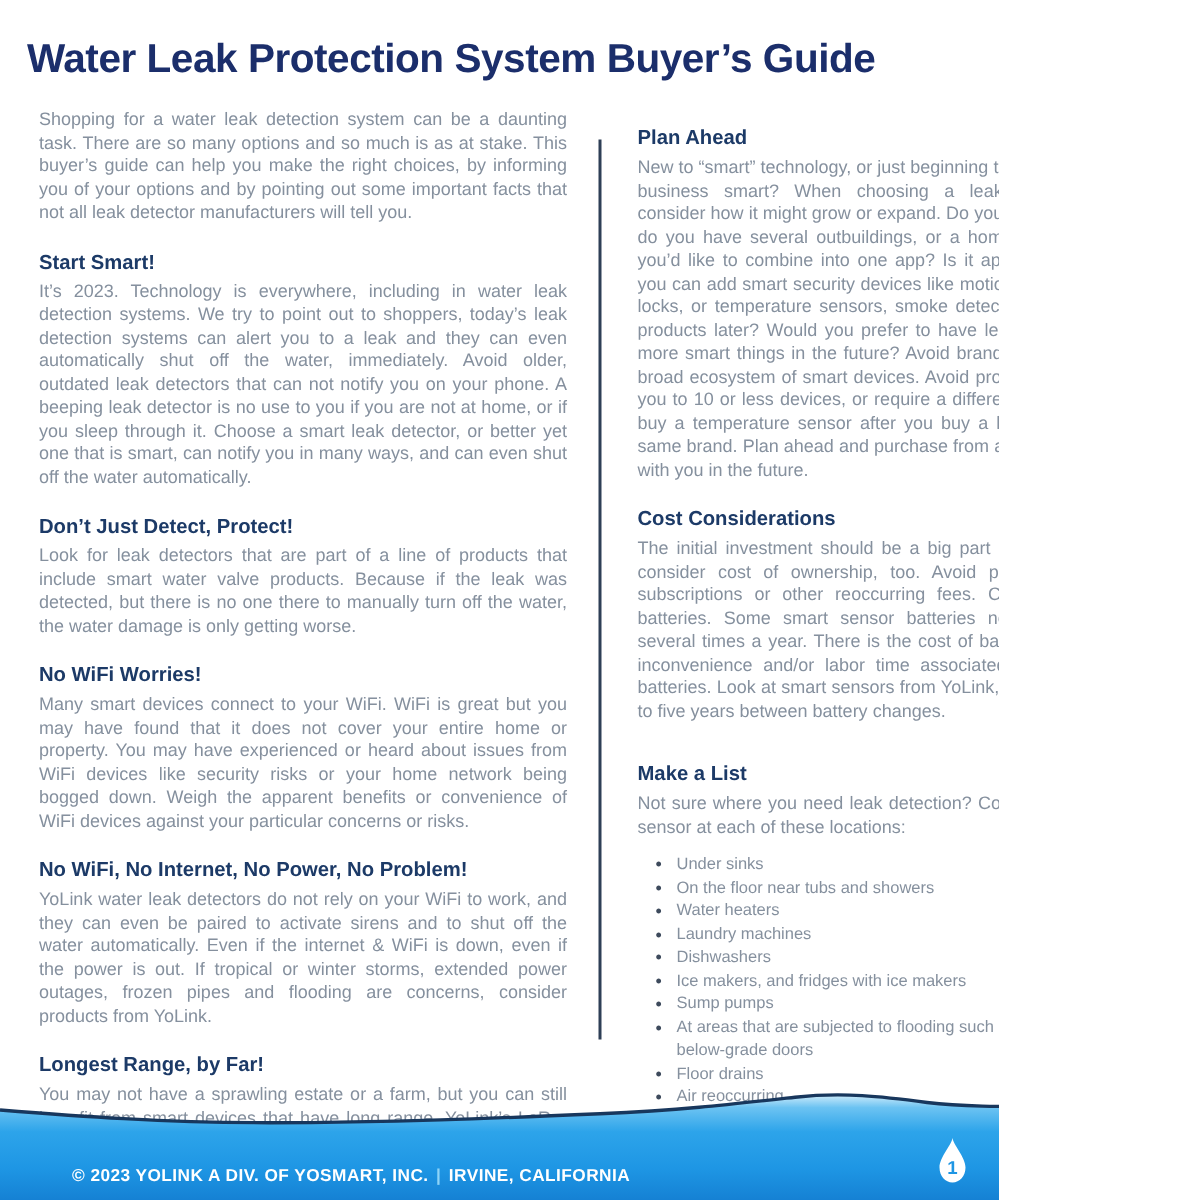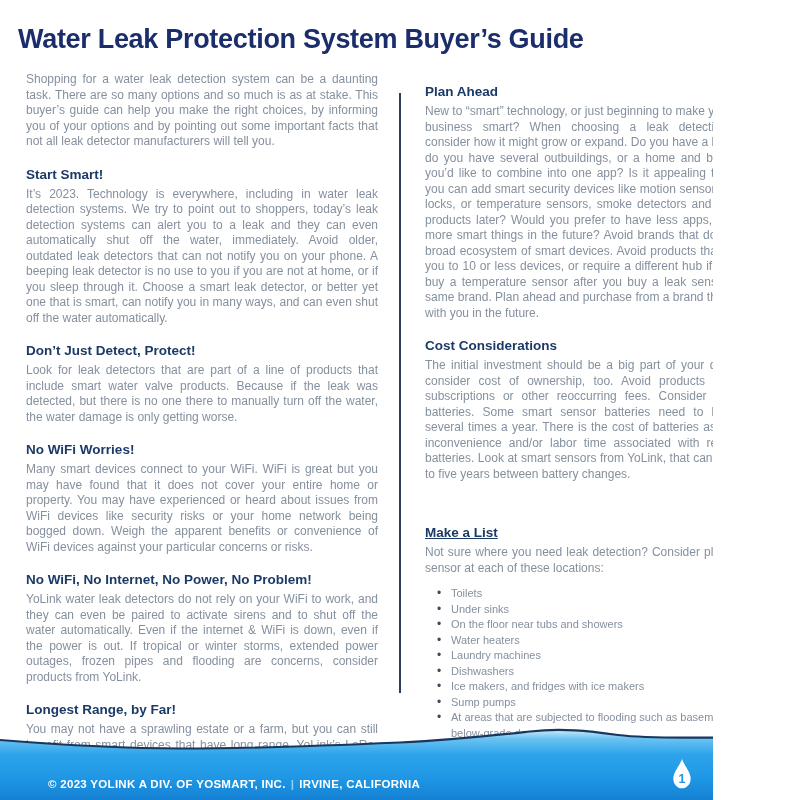--- a/index.html
+++ b/index.html
@@ -3,21 +3,20 @@
 <meta charset="utf-8">
 <style>
   html, body { margin: 0; padding: 0; background: #ffffff; }
   .page {
     position: relative;
     width: 666px;
     height: 800px;
     background: #ffffff;
     font-family: "Liberation Sans", "DejaVu Sans", sans-serif;
     overflow: hidden;
-    padding-left: 47px;
   }
 
   
   .doc-title {
     position: absolute;
     left: 18px;
     top: 24px;
     margin: 0;
     font-size: 27px;
     font-weight: bold;
@@ -64,21 +63,21 @@
     font-weight: bold;
     color: #2aa9e0;
   }
   h3.sec-heading {
     margin: 17px 0 5px 0;
     font-size: 13.5px;
     font-weight: bold;
     color: #1c3a67;
   }
   .col-right h3.sec-heading:first-child { margin-top: 0; }
-  h3.sec-heading.big-gap { margin-top: 43px; text-decoration: underline; }
+  h3.sec-heading.big-gap { margin-top: 26px; }
   p.body-text {
     margin: 0;
     font-size: 12px;
     line-height: 15.5px;
     color: #85909e;
     text-align: justify;
   }
   ul.checklist {
     margin: 10px 0 0 0;
     padding: 0 0 0 24px;
@@ -156,21 +155,20 @@
     <h3 class="sec-heading">Plan Ahead</h3>
     <p class="body-text">New to “smart” technology, or just beginning to make your home or business smart? When choosing a leak detection system, consider how it might grow or expand. Do you have a larger home, do you have several outbuildings, or a home and business that you’d like to combine into one app? Is it appealing to know that you can add smart security devices like motion sensors and smart locks, or temperature sensors, smoke detectors and other smart products later? Would you prefer to have less apps, as you add more smart things in the future? Avoid brands that do not have a broad ecosystem of smart devices. Avoid products that might limit you to 10 or less devices, or require a different hub if you want to buy a temperature sensor after you buy a leak sensor from the same brand. Plan ahead and purchase from a brand that can grow with you in the future.</p>
 
     <h3 class="sec-heading">Cost Considerations</h3>
     <p class="body-text">The initial investment should be a big part of your decision, but consider cost of ownership, too. Avoid products that require subscriptions or other reoccurring fees. Consider the cost of batteries. Some smart sensor batteries need to be replaced several times a year. There is the cost of batteries as well as the inconvenience and/or labor time associated with replacing the batteries. Look at smart sensors from YoLink, that can go from two to five years between battery changes.</p>
 
     <h3 class="sec-heading big-gap">Make a List</h3>
     <p class="body-text">Not sure where you need leak detection? Consider placing a leak sensor at each of these locations:</p>
 
     <ul class="checklist">
-      <li>Toilets</li>
       <li>Under sinks</li>
       <li>On the floor near tubs and showers</li>
       <li>Water heaters</li>
       <li>Laundry machines</li>
       <li>Dishwashers</li>
       <li>Ice makers, and fridges with ice makers</li>
       <li>Sump pumps</li>
       <li>At areas that are subjected to flooding such as basements and below-grade doors</li>
       <li>Floor drains</li>
       <li>Air reoccurring</li>

